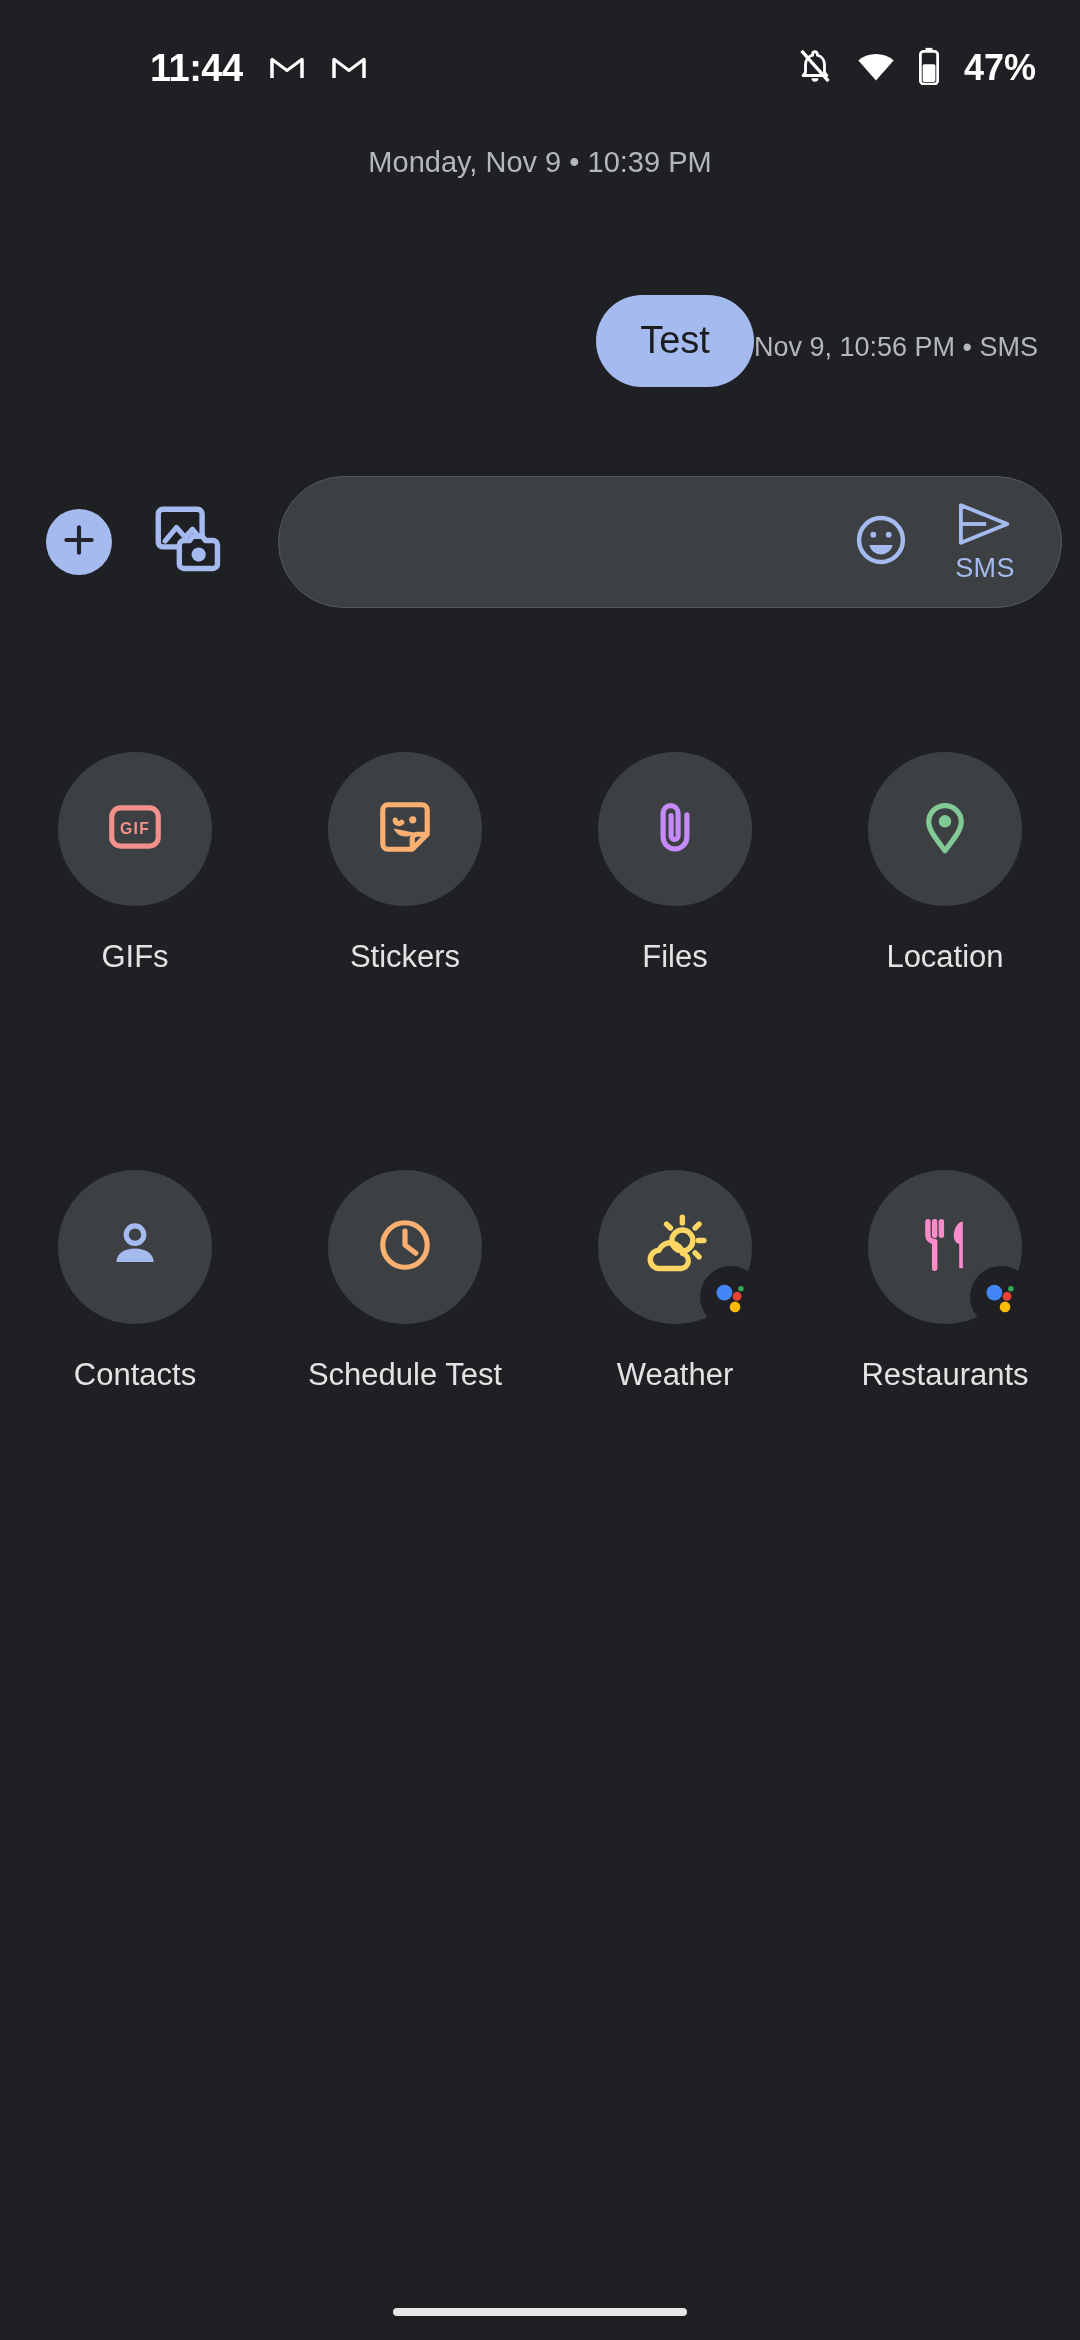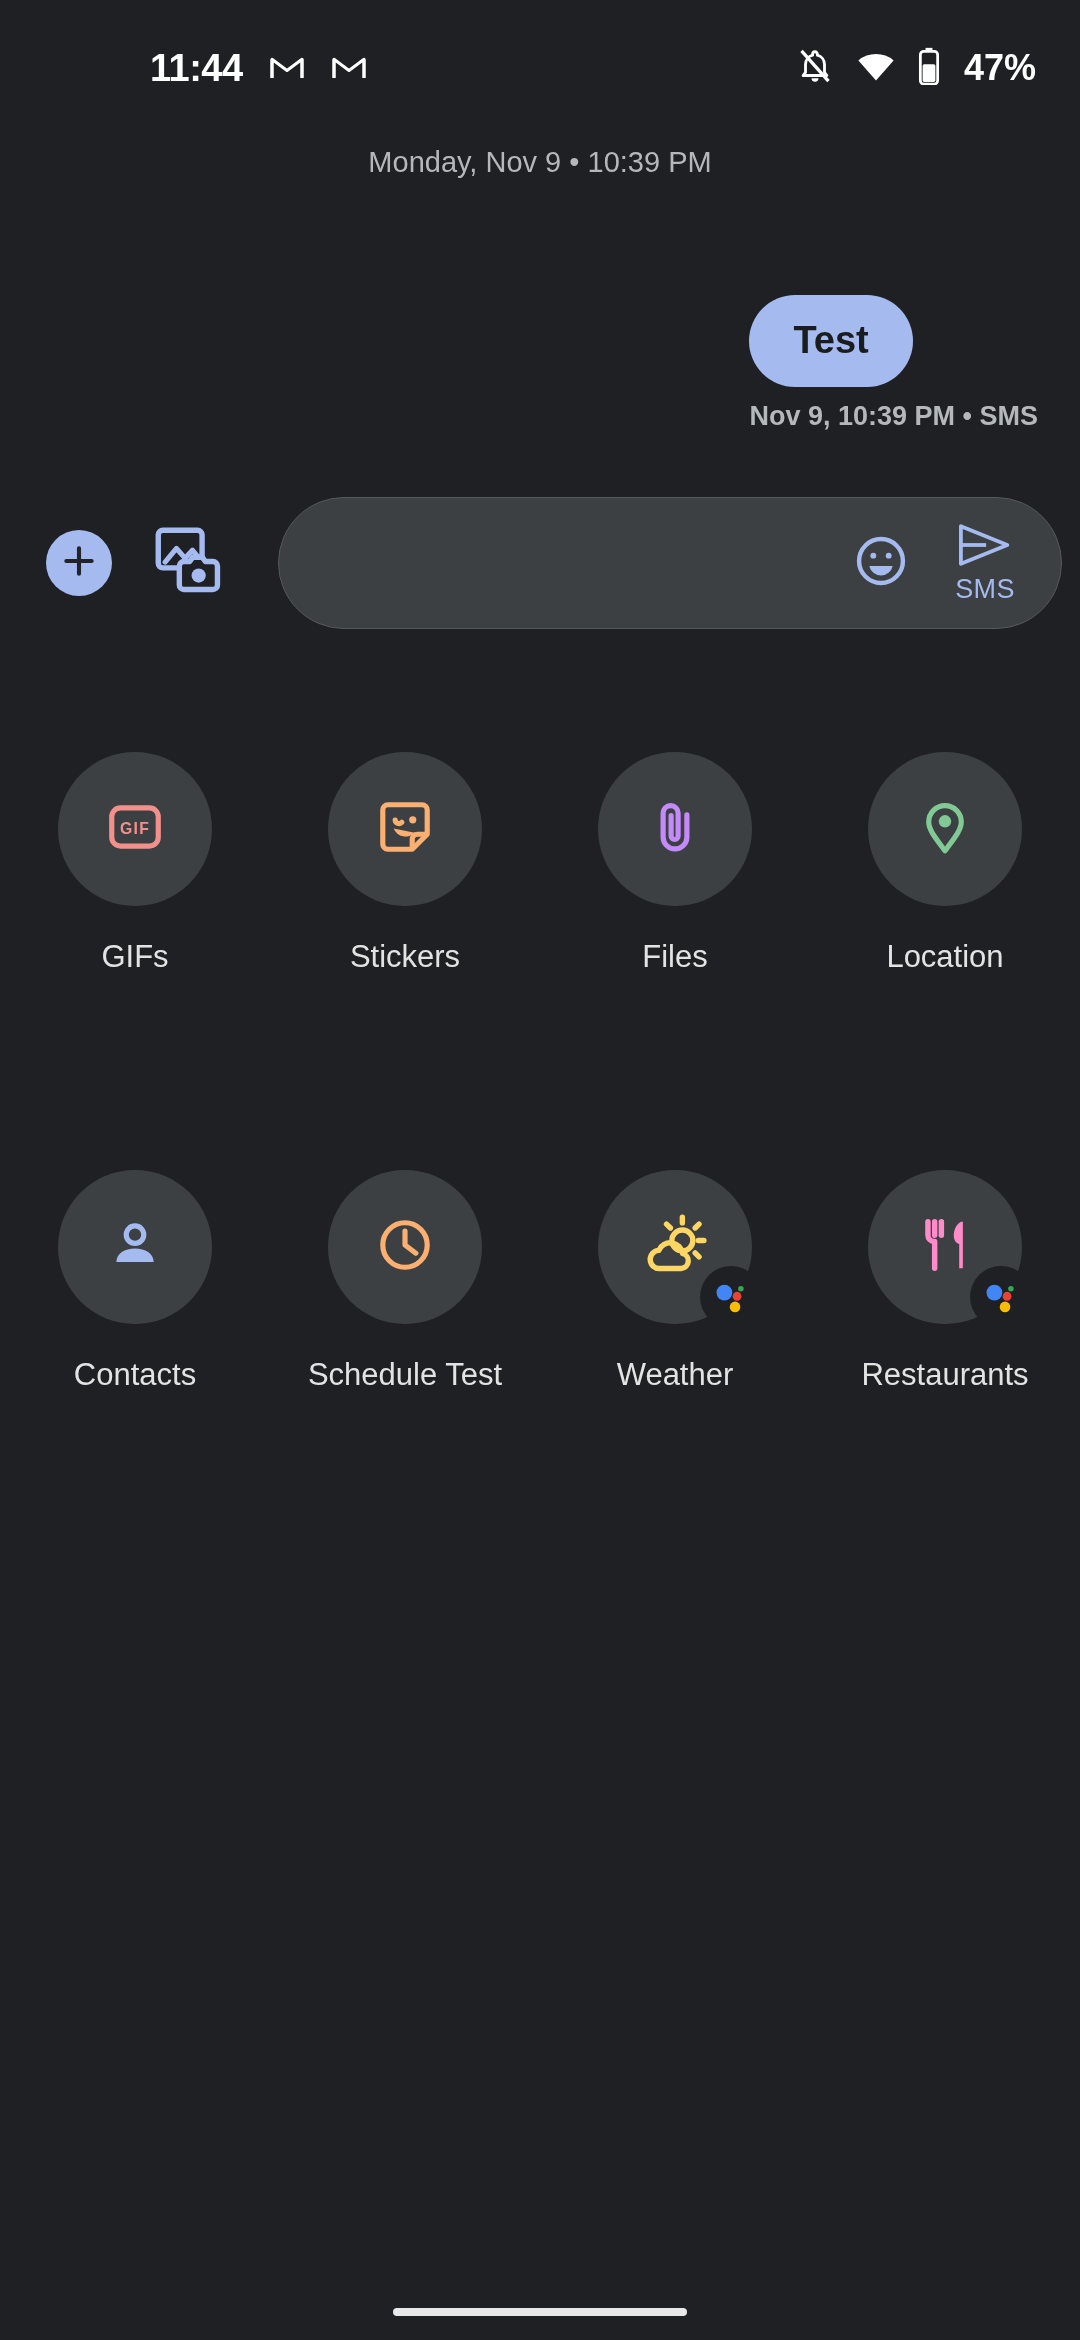--- a/index.html
+++ b/index.html
@@ -22,34 +22,34 @@
   .sb-right { display:flex; align-items:center; gap:22px; }
   .sb-batt-text { color:#FFFFFF; font-size:36px; font-weight:700; margin-left:2px; }
 
   
   .date-sep {
     position:absolute; top:134px; left:0; width:1080px;
     text-align:center; color:#B5B8BB; font-size:29px;
   }
   .bubble-row {
     position:absolute; top:283px; right:42px;
-    display:flex; flex-direction:column; align-items:flex-start;font-weight:bold;
+    display:flex; align-items:center;
   }
   .bubble {
     background:#A5BAEF; color:#1B1C1E;
     border-radius:60px; padding:26px 44px;
     font-size:38px; line-height:1.05;
   }
   .msg-status {
     margin-top:14px; color:#B5B8BB; font-size:27px;
   }
 
   
   .compose {
-    position:absolute; top:476px; left:0; width:1080px; height:150px;
+    position:absolute; top:455px; left:0; width:1080px; height:150px;
     display:flex; align-items:center;
   }
   .plus-btn {
     width:66px; height:66px; border-radius:50%;
     background:#A5BAEF; margin-left:46px;
     display:flex; align-items:center; justify-content:center;
     flex:0 0 auto;
   }
   .gallery-btn { margin-left:40px; flex:0 0 auto; display:flex; }
   .input-wrap {
@@ -149,21 +149,21 @@
         </svg>
       </span>
       <span class="sb-batt-text">47%</span>
     </div>
   </div>
 
   <div class="date-sep">Monday, Nov 9 • 10:39 PM</div>
 
   <div class="bubble-row">
     <div class="bubble">Test</div>
-    <div class="msg-status">Nov 9, 10:39 PM • SMS</div>
+    <div class="msg-status">Nov 9, 10:56 PM • SMS</div>
   </div>
 
   <div class="compose">
     <div class="plus-btn">
       <span>
         <svg width="38" height="38" viewBox="0 0 24 24">
             <path d="M12 4v16M4 12h16" stroke="#232429" stroke-width="2.6" stroke-linecap="round"></path>
           </svg>
       </span>
     </div>

